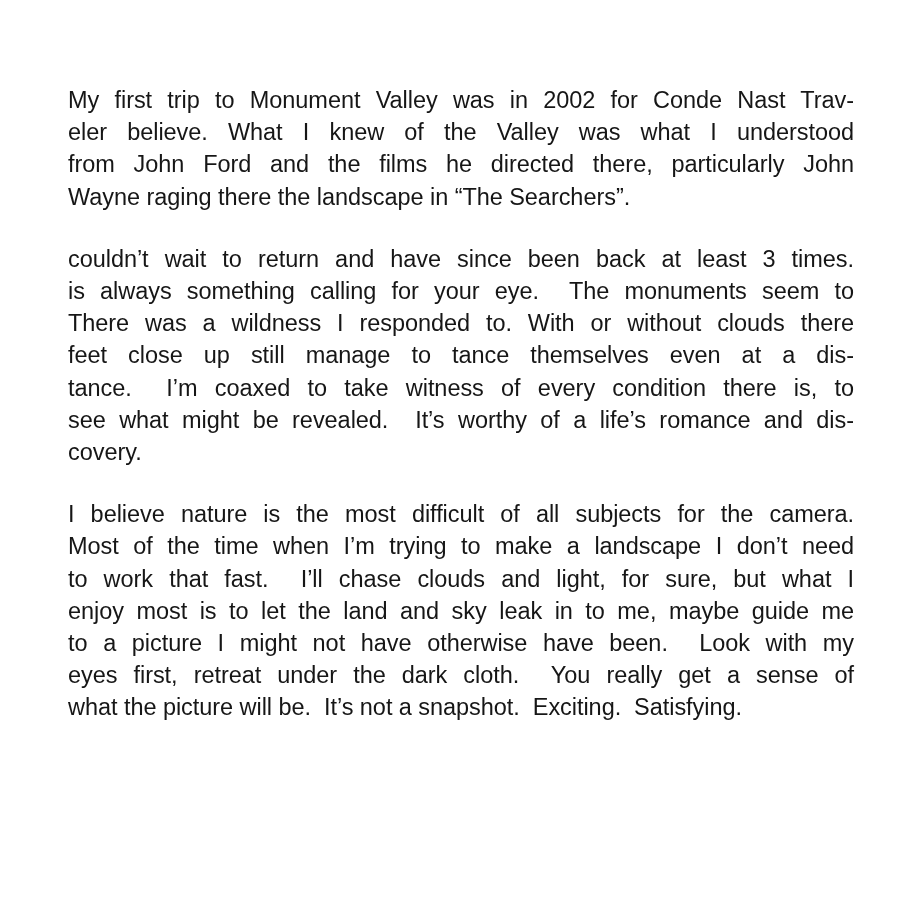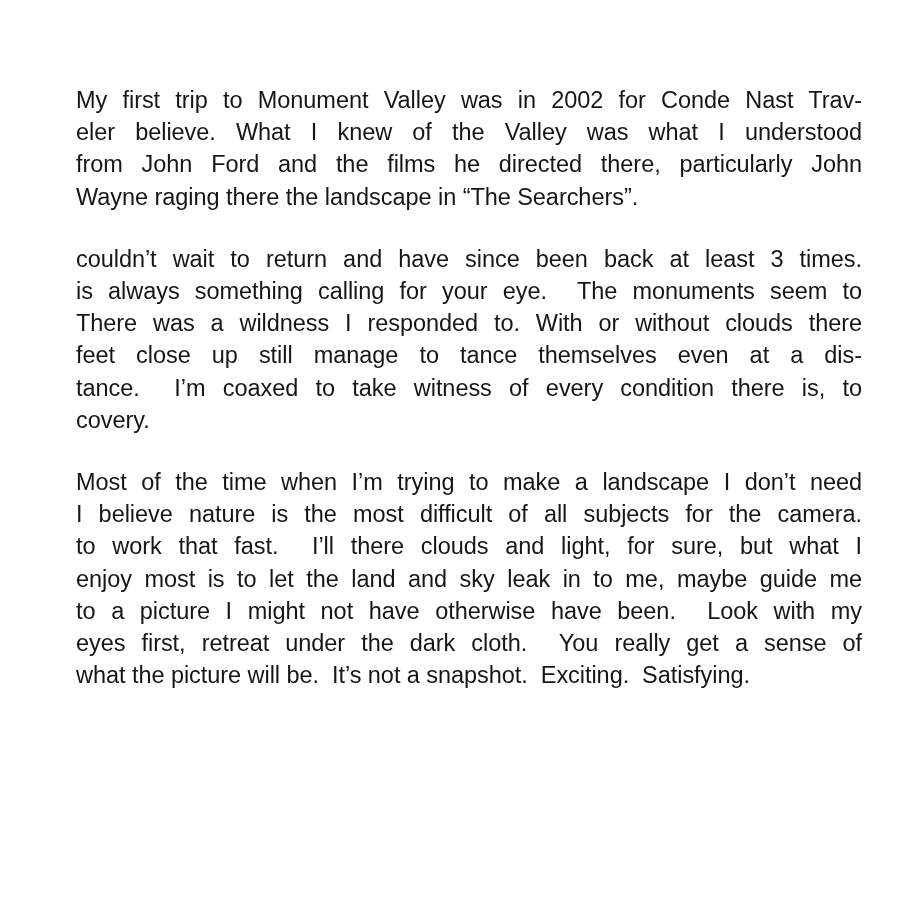--- a/index.html
+++ b/index.html
@@ -18,21 +18,21 @@
   .page {
     position: relative;
     width: 919px;
     height: 919px;
     background: #ffffff;
     box-sizing: border-box;
   }
 
   .text-column {
     position: absolute;
-    left: 76px;
+    left: 68px;
     top: 84px;
     width: 786px;
   }
 
   .paragraph {
     margin: 0 0 30px 0;
     font-size: 23.5px;
     line-height: 32.2px;
     color: #161616;
     text-align: justify;
@@ -67,25 +67,26 @@
         <span class="line">eler believe. What I knew of the Valley was what I understood</span>
         <span class="line">from John Ford and the films he directed there, particularly John</span>
         <span class="line last">Wayne raging there the landscape in “The Searchers”.</span>
       </p>
       <p class="paragraph">
         <span class="line">couldn’t wait to return and have since been back at least 3 times.</span>
         <span class="line">is always something calling for your eye.  The monuments seem to</span>
         <span class="line">There was a wildness I responded to. With or without clouds there</span>
         <span class="line">feet close up still manage to tance themselves even at a dis-</span>
         <span class="line">tance.  I’m coaxed to take witness of every condition there is, to</span>
+        <span class="line">see what might be revealed.  It’s worthy of a life’s romance and dis-</span>
         <span class="line last">covery.</span>
       </p>
       <p class="paragraph">
+        <span class="line">I believe nature is the most difficult of all subjects for the camera.</span>
         <span class="line">Most of the time when I’m trying to make a landscape I don’t need</span>
-        <span class="line">I believe nature is the most difficult of all subjects for the camera.</span>
-        <span class="line">to work that fast.  I’ll there clouds and light, for sure, but what I</span>
+        <span class="line">to work that fast.  I’ll chase clouds and light, for sure, but what I</span>
         <span class="line">enjoy most is to let the land and sky leak in to me, maybe guide me</span>
         <span class="line">to a picture I might not have otherwise have been.  Look with my</span>
         <span class="line">eyes first, retreat under the dark cloth.  You really get a sense of</span>
         <span class="line last">what the picture will be.  It’s not a snapshot.  Exciting.  Satisfying.</span>
       </p>
     </div>
 </div>
 
 </body></html>

